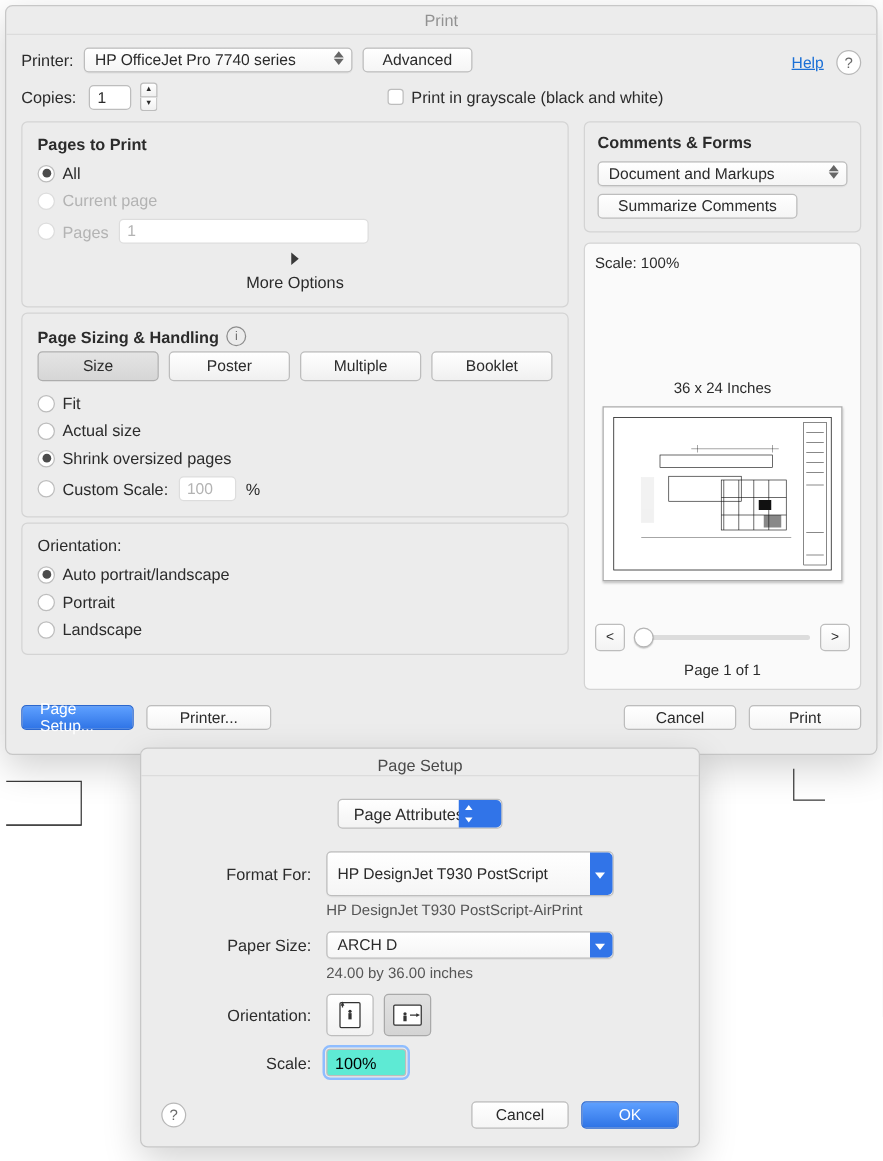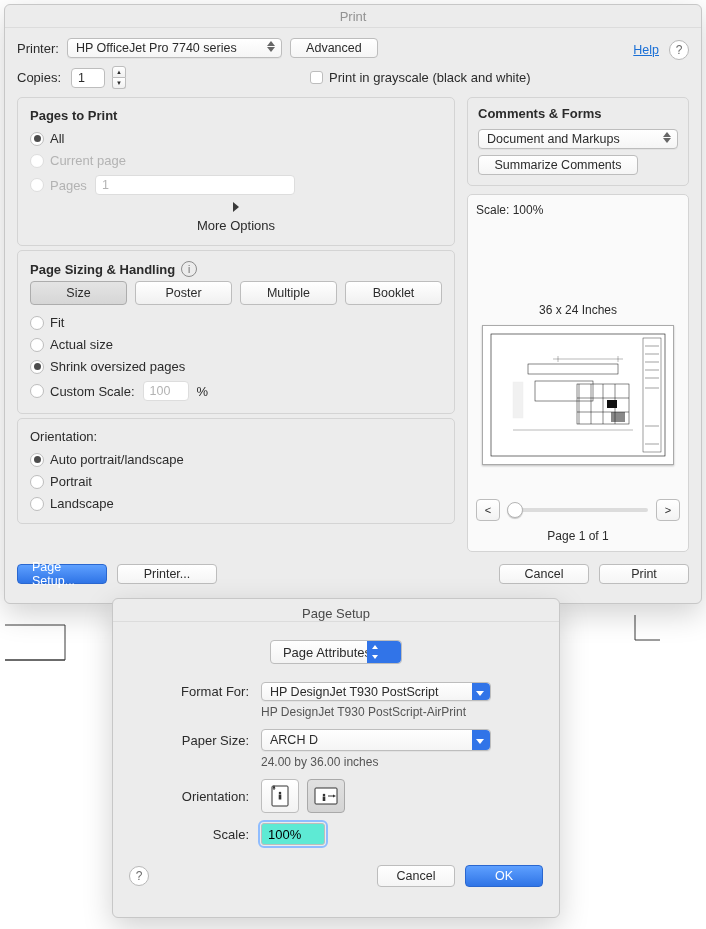--- a/index.html
+++ b/index.html
@@ -365,21 +365,21 @@
   <div class="sheet-body">
     <div class="ps-tabs">
       <div class="ps-tab">
         <span>Page Attributes</span>
         <span class="caretb"></span>
       </div>
     </div>
 
     <div class="formgrid" style="margin-top:8px;">
       <div class="rlabel">Format For:</div>
-      <div class="select blue-caret" style="width:230px;height:19px;">
+      <div class="select blue-caret" style="width:230px;height:36px;">
         <span>HP DesignJet T930 PostScript</span>
         <span class="caret-box"></span>
       </div>
       <div></div>
       <div class="subtext">HP DesignJet T930 PostScript-AirPrint</div>
 
       <div class="rlabel">Paper Size:</div>
       <div class="select blue-caret" style="width:230px;height:22px;">
         <span>ARCH D</span>
         <span class="caret-box"></span>

